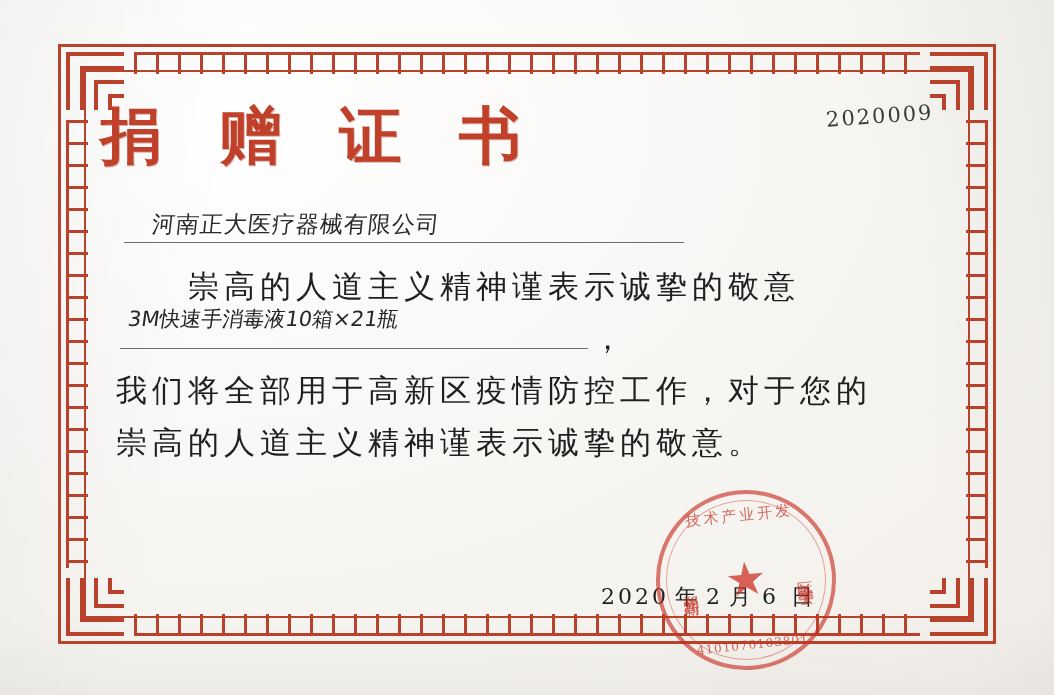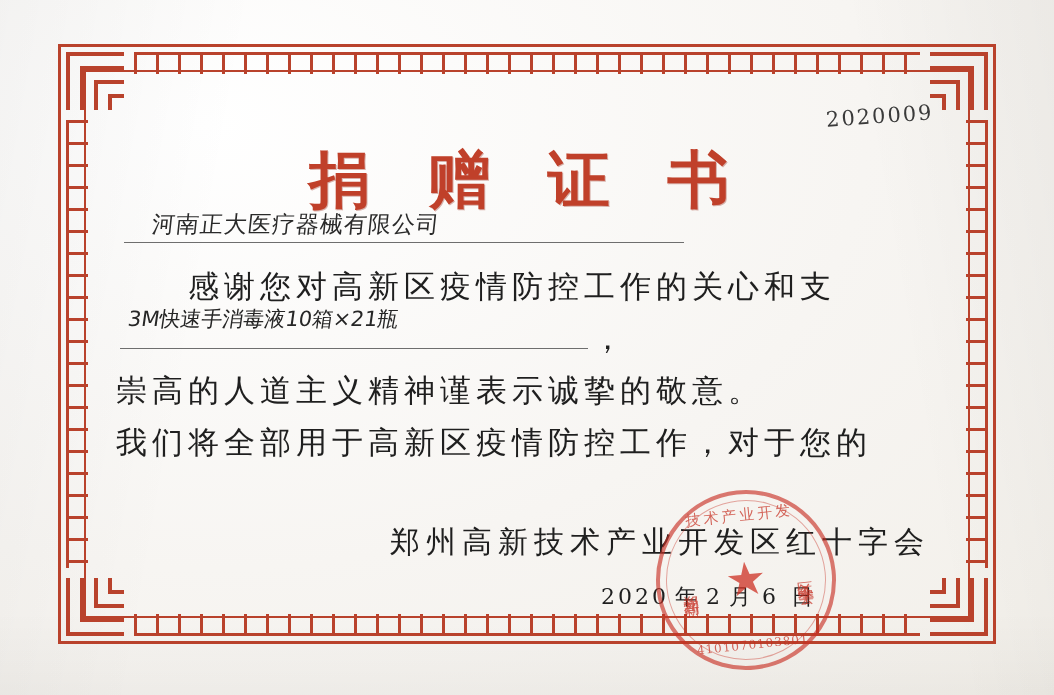--- a/index.html
+++ b/index.html
@@ -154,28 +154,26 @@
     color: #3a3a3a;
     letter-spacing: 2px;
     transform: rotate(-4deg);
   }
 
   .title {
     position: absolute;
     left: 0;
     top: 18px;
     width: 856px;
-    text-align: center;
     font-family: "DejaVu Serif", serif;
     font-size: 62px;
     font-weight: 700;
     letter-spacing: 18px;
     color: #c0402a;
     text-shadow: 1px 1px 0 rgba(150,40,25,0.35);
-    margin-top: 44px;
   }
 
   .recipient-row {
     position: absolute;
     left: 24px;
     top: 130px;
     width: 560px;
     height: 36px;
     border-bottom: 1.5px solid #6e6e6e;
   }
@@ -382,29 +380,28 @@
 
     <div class="doc-number">2020009</div>
 
     <div class="title">捐 赠 证 书</div>
 
     <div class="recipient-row">
       <span class="recipient-name">河南正大医疗器械有限公司</span>
     </div>
 
     <div class="body-text">
-      <div class="body-line indent">感谢您对高新区疫情防控工作的关心和支</div>
+      <div class="body-line indent">崇高的人道主义精神谨表示诚挚的敬意</div>
       <div class="body-line">
         <span class="inline-blank"><span class="hand">3M快速手消毒液10箱×21瓶</span></span><span>，</span>
       </div>
+      <div class="body-line">我们将全部用于高新区疫情防控工作，对于您的</div>
       <div class="body-line">崇高的人道主义精神谨表示诚挚的敬意。</div>
-      <div class="body-line">我们将全部用于高新区疫情防控工作，对于您的</div>
-    </div>
-
-    <div class="signature">郑州高新技术产业开发区红十字会</div>
+    </div>
+
 
     <div class="date-row">
       <span class="num">2020</span><span>年</span><span class="num">2</span><span>月</span><span class="num day-num">6</span><span>日</span>
     </div>
 
     <div class="seal">
       <div class="seal-inner"></div>
       <div class="seal-top-text">技术产业开发</div>
       <div class="seal-mid-left">郑州高新</div>
       <div class="seal-mid-right">区红十字会</div>

